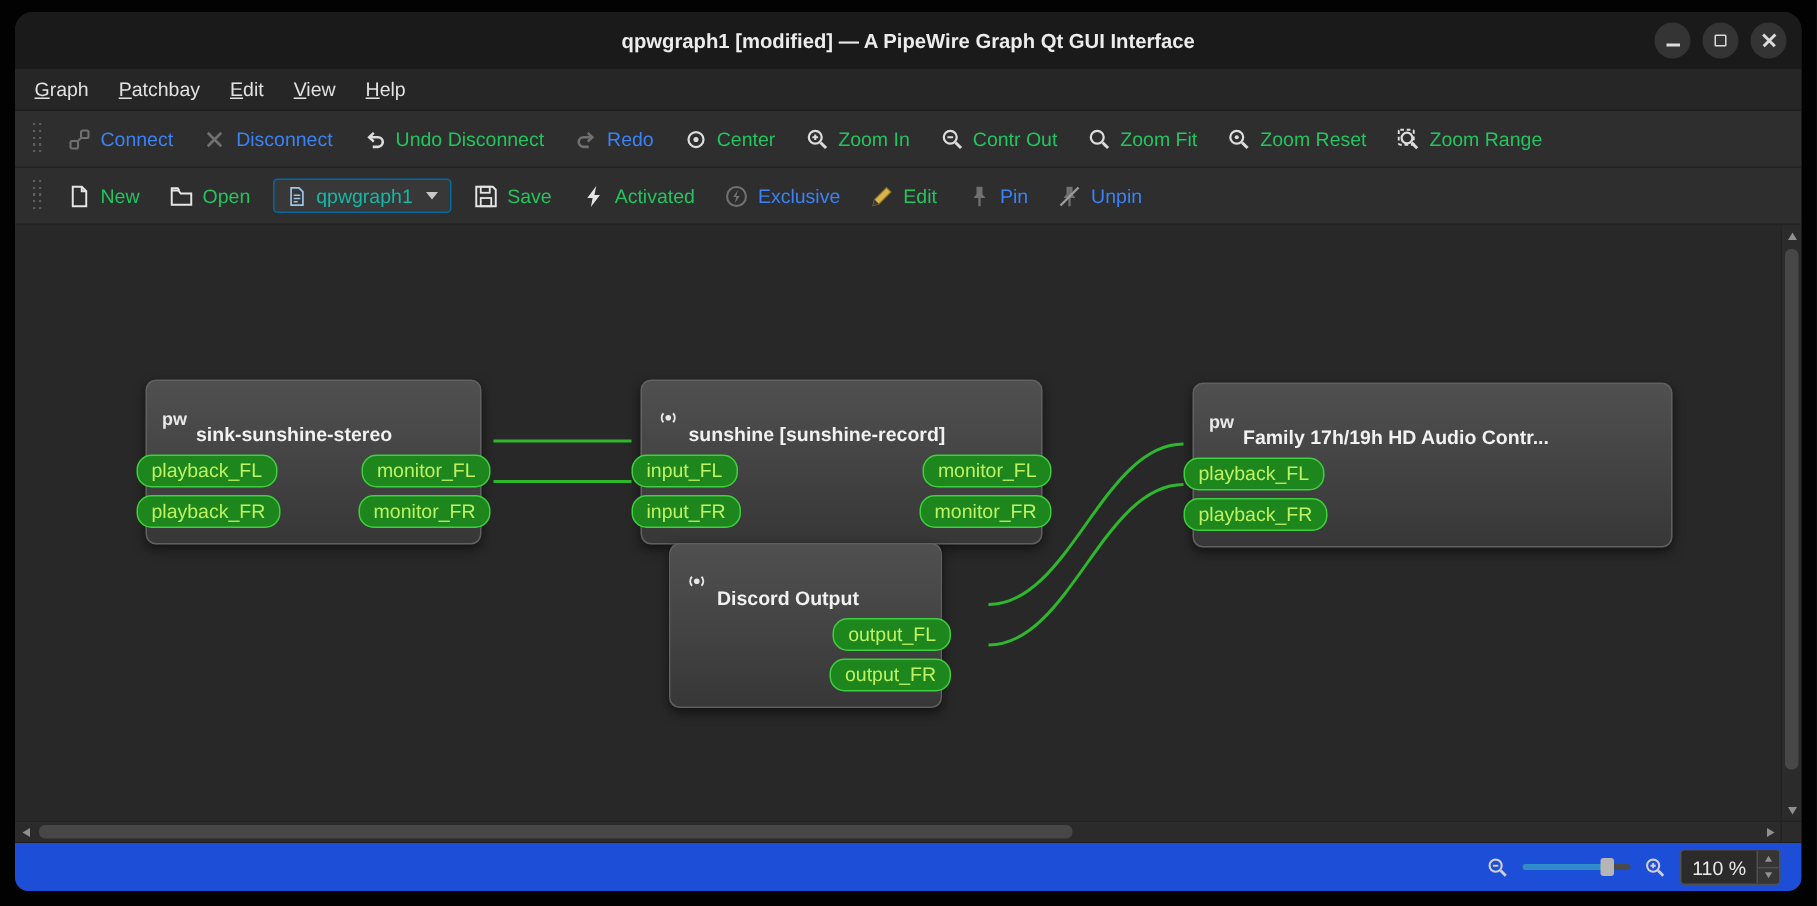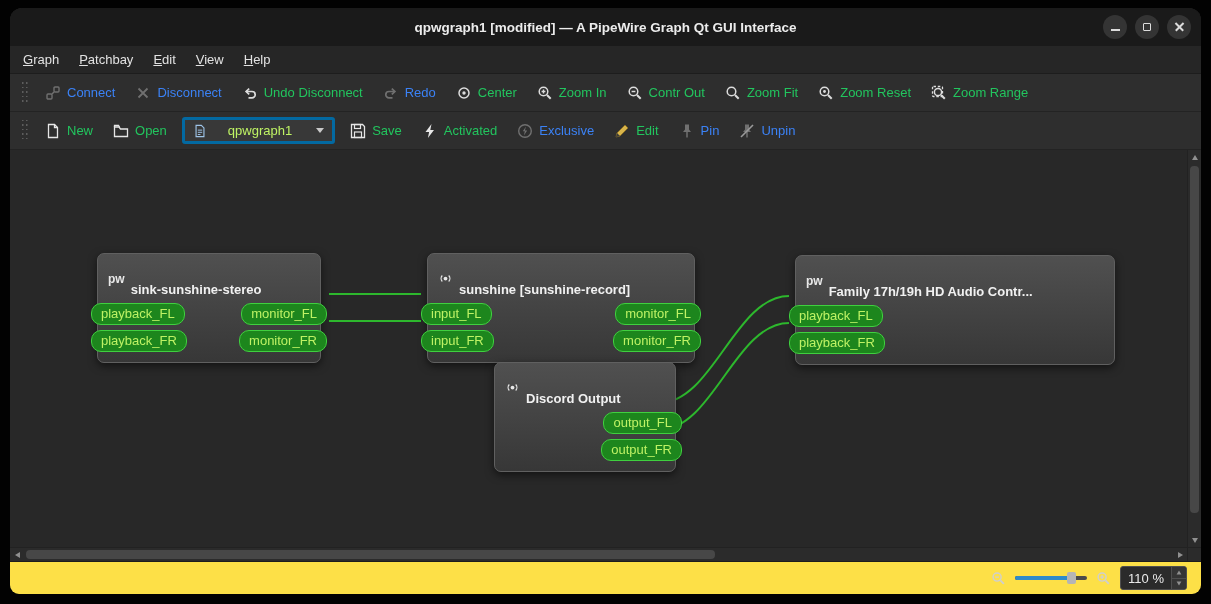--- a/index.html
+++ b/index.html
@@ -33,23 +33,23 @@
   .grip { width:8px; height:22px; margin:0 5px;
           background-image:
             repeating-linear-gradient(to bottom,#5d5d5d 0 1.5px,transparent 1.5px 4.5px),
             repeating-linear-gradient(to bottom,#5d5d5d 0 1.5px,transparent 1.5px 4.5px);
           background-size:1.5px 100%,1.5px 100%;
           background-position:1px 0,5px 0; background-repeat:no-repeat; }
   .tbtn { display:flex; align-items:center; gap:6px; padding:5px 9px; border-radius:4px;
           font-size:13px; color:#22c55e; white-space:nowrap; }
   .tbtn.disabled { color:#3b82f6; }
   svg.ic { width:16px; height:16px; flex:none; }
-  .combo { display:flex; align-items:center; gap:21px; margin:0 4px; padding:3px 8px;
-           background:#383838; border:3px solid #0369a1; border-radius:3px;
-           font-size:13px; color:#bef264; }
+  .combo { display:flex; align-items:center; gap:6px; margin:0 4px; padding:3px 8px;
+           background:#383838; border:1px solid #0369a1; border-radius:3px;
+           font-size:13px; color:#14b8a6; }
   .caret { width:0; height:0; border-left:4px solid transparent; border-right:4px solid transparent;
            border-top:5px solid #c9c9c9; margin-left:3px; }
 
   
   .content { flex:1; display:flex; min-height:0; }
   .canvas { flex:1; position:relative; background:#282828; overflow:hidden; }
   .node { position:absolute; border-radius:7px; border:1px solid #606060;
           background:linear-gradient(#505050,#373737);
           box-shadow:0 3px 8px rgba(0,0,0,.55); }
   .node-header { display:flex; align-items:center; gap:6px; padding:6px 10px 3px; }
@@ -74,21 +74,21 @@
   .hbtn { width:14px; flex:none; display:flex; align-items:center; justify-content:center; }
   .htrack { flex:1; position:relative; }
   .hthumb { position:absolute; top:2px; bottom:2px; left:2px; width:60%; background:#474747; border-radius:4px; }
   .corner { width:14px; flex:none; border-left:1px solid #222; }
   .tri-up    { width:0; height:0; border-left:3.5px solid transparent; border-right:3.5px solid transparent; border-bottom:5px solid #909090; }
   .tri-down  { width:0; height:0; border-left:3.5px solid transparent; border-right:3.5px solid transparent; border-top:5px solid #909090; }
   .tri-left  { width:0; height:0; border-top:3.5px solid transparent; border-bottom:3.5px solid transparent; border-right:5px solid #909090; }
   .tri-right { width:0; height:0; border-top:3.5px solid transparent; border-bottom:3.5px solid transparent; border-left:5px solid #909090; }
 
   
-  .statusbar { height:33px; flex:none; background:#fde047; border-top:1px solid #1d1d1d;
+  .statusbar { height:33px; flex:none; background:#1d4ed8; border-top:1px solid #1d1d1d;
                display:flex; align-items:center; justify-content:flex-end; gap:9px; padding-right:14px; }
   .slider { width:72px; height:14px; position:relative; }
   .slider-track { position:absolute; left:0; right:0; top:5px; height:4px; background:#4a4a4a; border-radius:2px; }
   .slider-fill  { position:absolute; left:0; top:5px; width:55px; height:4px; background:#2f8bc9; border-radius:2px; }
   .slider-handle{ position:absolute; left:52px; top:1px; width:9px; height:12px; background:#b5b5b5; border-radius:2px; }
   .spinbox { display:flex; align-items:stretch; height:24px; background:#2b2b2b;
              border:1px solid #4f4f4f; border-radius:3px; overflow:hidden; }
   .spin-value { display:flex; align-items:center; padding:0 7px; font-size:13px; color:#eaeaea; }
   .spin-arrows { width:15px; border-left:1px solid #4f4f4f; display:flex; flex-direction:column; }
   .spin-btn { flex:1; display:flex; align-items:center; justify-content:center; background:#353535; }
@@ -345,21 +345,21 @@
         </div>
         <div class="ports">
           <div class="pcol left">
             <div class="port">playback_FL</div>
             <div class="port">playback_FR</div>
           </div>
           <div class="pcol right"></div>
         </div>
       </div>
 
-      <div class="node" style="left:484px; top:212px; width:182px;">
+      <div class="node" style="left:436px; top:212px; width:182px;">
         <div class="node-header">
           <svg class="ic" viewBox="0 0 16 16" style="width:15px;height:15px">
             <circle cx="8" cy="8" r="2" fill="#e8e8e8"></circle>
             <path d="M4.6 4.8 a4.6 4.6 0 0 0 0 6.4 M11.4 4.8 a4.6 4.6 0 0 1 0 6.4" fill="none" stroke="#e8e8e8" stroke-width="1.3"></path>
           </svg>
           <span class="node-title">Discord Output</span>
         </div>
         <div class="ports">
           <div class="pcol left"></div>
           <div class="pcol right">

